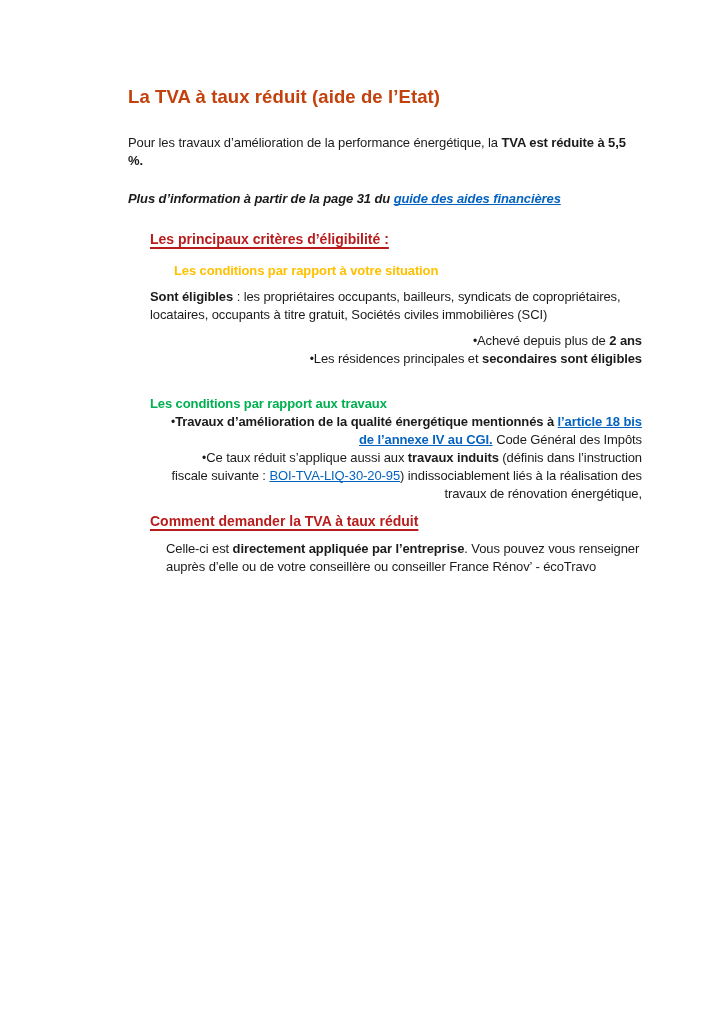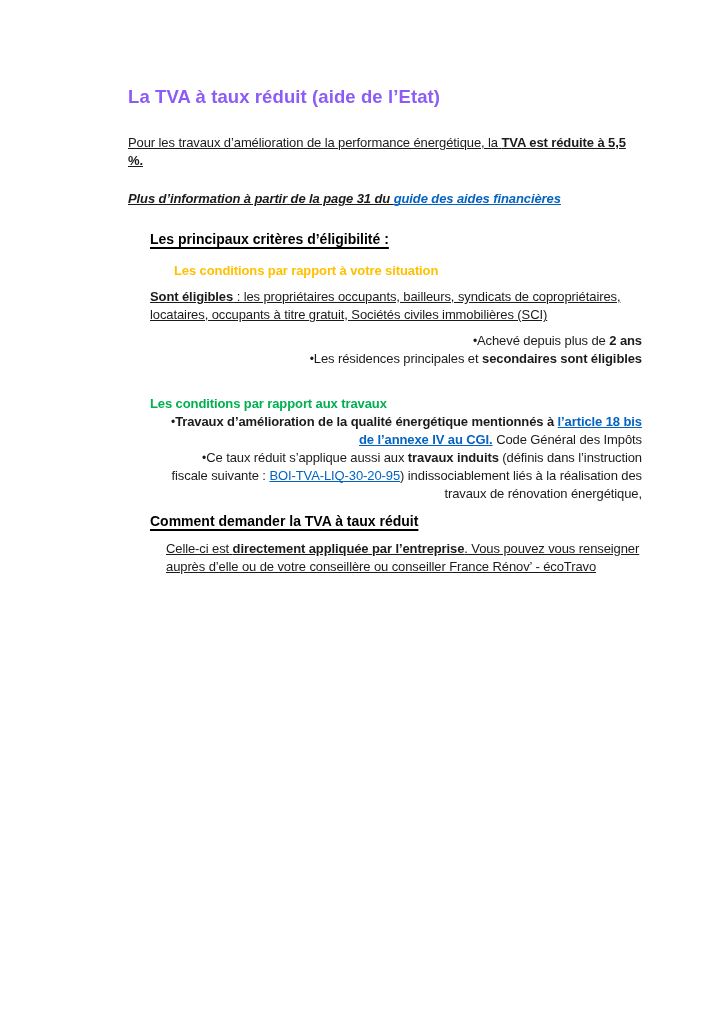--- a/index.html
+++ b/index.html
@@ -12,42 +12,42 @@
   }
   .page {
     position: relative;
     width: 724px; height: 1024px;
     background: #ffffff;
     padding: 86px 82px 0 128px;
   }
   .doc-title {
     font-size: 18.5px;
     font-weight: bold;
-    color: #8b5cf6;
+    color: #c2410c;
     letter-spacing: 0.1px;
   }
-  .body-text { font-size: 13px; line-height: 18px; letter-spacing: -0.1px; text-decoration: underline; }
+  .body-text { font-size: 13px; line-height: 18px; letter-spacing: -0.1px; }
   .b { font-weight: bold; }
   .intro { margin-top: 26px; width: 514px; }
   .more-info {
     margin-top: 20px;
     font-style: italic;
     font-weight: bold;
   }
   .link {
     color: var(--link-blue, #0563C1);
     text-decoration: underline;
     text-decoration-skip-ink: none;
     cursor: pointer;
   }
   .content { margin-left: 22px; width: 492px; }
   .section-heading {
     font-size: 14px;
     font-weight: bold;
-    color: #000000;
+    color: #b91c1c;
     text-decoration: underline;
     text-decoration-skip-ink: none;
     text-underline-offset: 3px;
     text-decoration-thickness: 1.5px;
     line-height: 20px;
   }
   .criteria-heading { margin-top: 21px; }
   .sub-heading {
     font-size: 13px;
     font-weight: bold;

